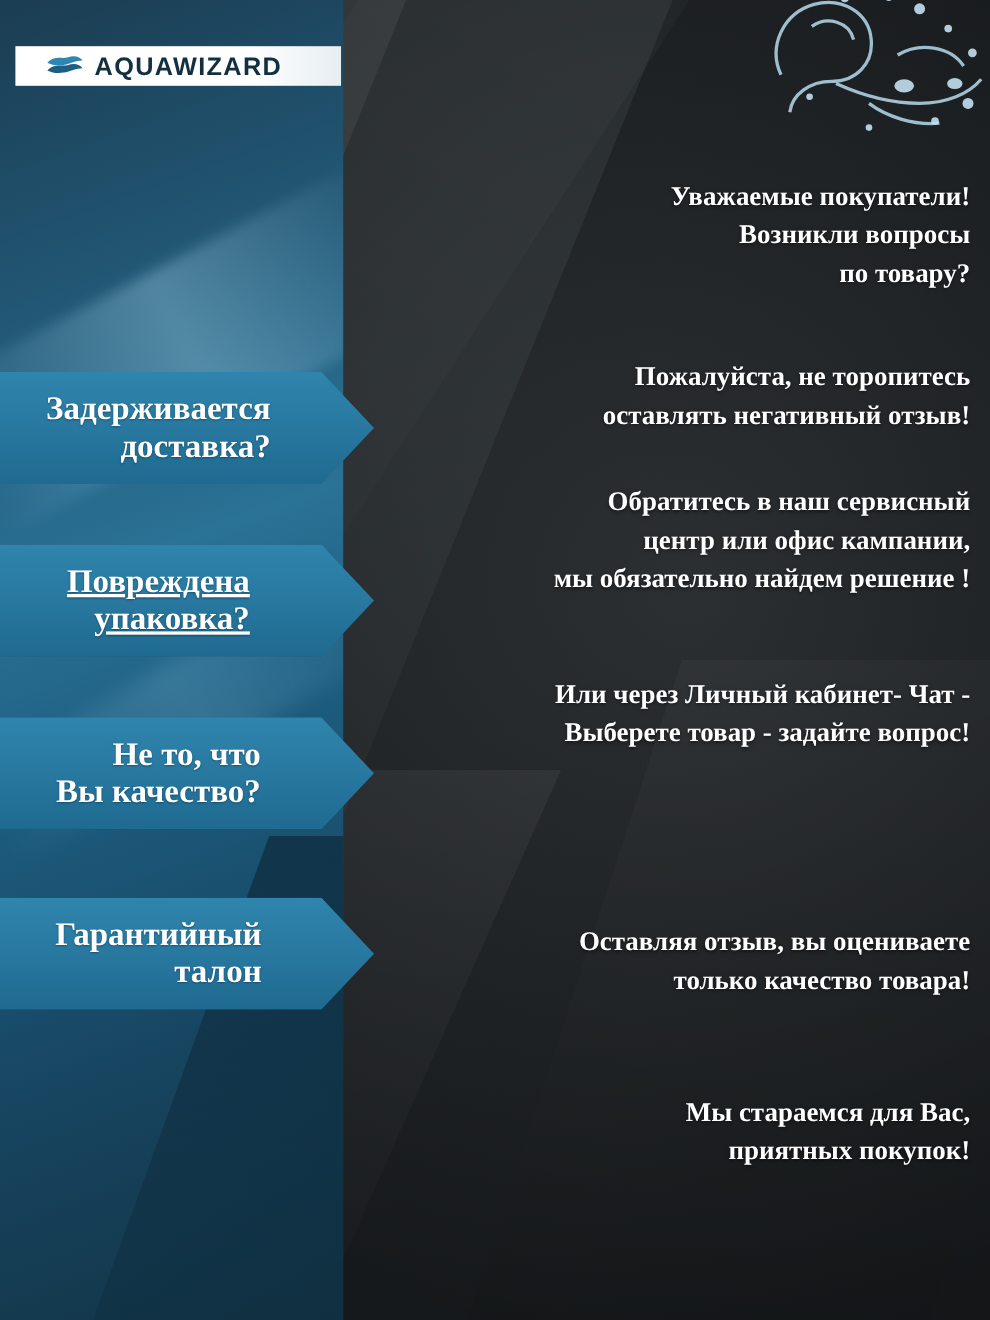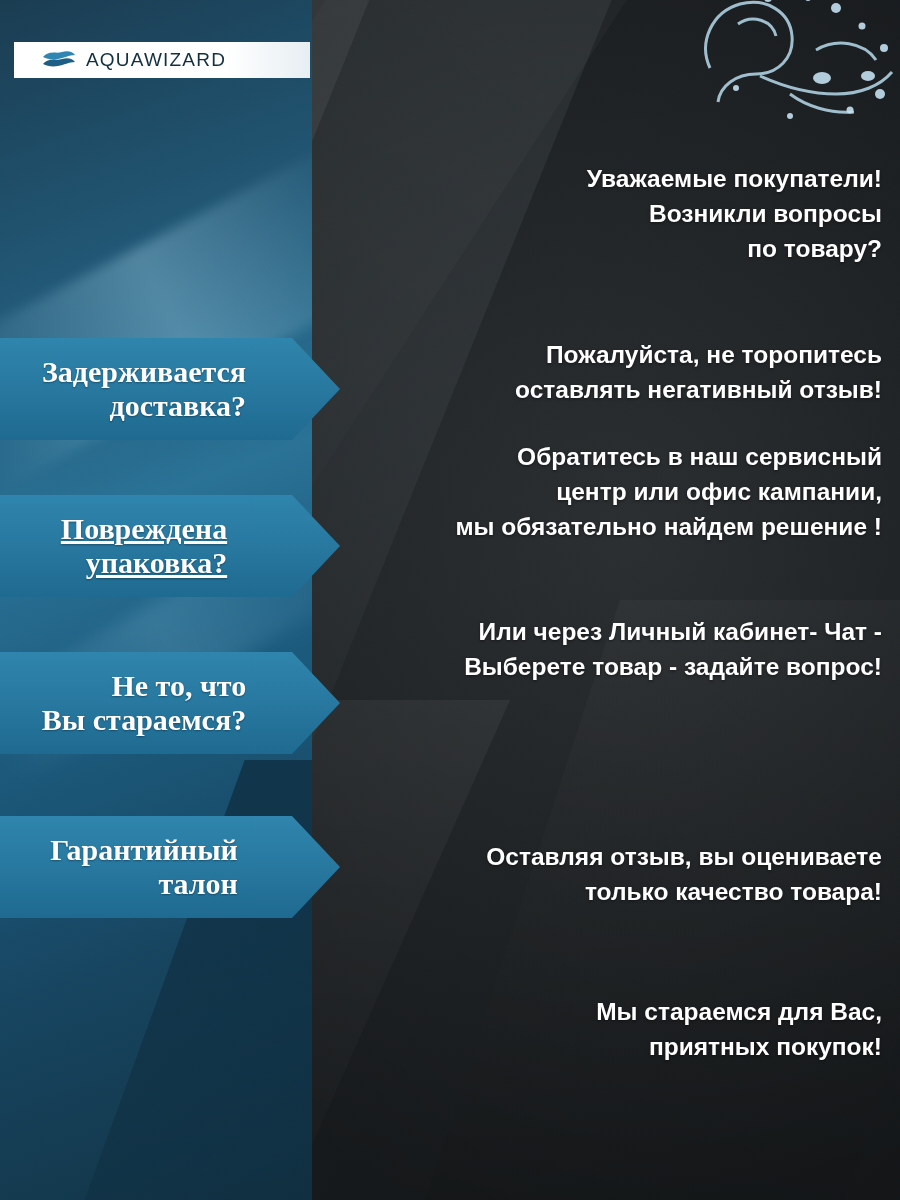--- a/index.html
+++ b/index.html
@@ -108,22 +108,22 @@
     background: linear-gradient(90deg, #ffffff 0%, #ffffff 72%, #e7eef2 100%);
     display: flex;
     align-items: center;
     gap: 10px;
     padding-left: 28px;
     box-sizing: border-box;
   }
   .logo-mark { width: 34px; height: 22px; flex: 0 0 auto; }
   .logo-text {
     font-family: "Liberation Sans", sans-serif;
-    font-weight: normal;
-    font-size: 19px;
+    font-weight: bold;
+    font-size: 23px;
     letter-spacing: 1.2px;
     color: #12303f;
   }
 
   
   .splash {
     position: absolute;
     right: 0; top: -10px;
     width: 260px; height: 170px;
     opacity: .95;
@@ -161,29 +161,29 @@
   .banner-3 { top: 652px; }
   .banner-4 { top: 816px; }
 
   
   .right-text {
     position: absolute;
     right: 18px;
     width: 560px;
     text-align: right;
     color: #ffffff;
-    font-family: Liberation Sans, sans-serif;
+    font-family: Liberation Serif, serif;
     font-weight: bold;
     font-size: 24.5px;
     line-height: 1.42;
     white-space: pre-line;
     text-shadow: 0 1px 3px rgba(0,0,0,0.5);
   }
   .p1 { top: 162px; }
-  .p2 { top: 326px; margin-top: 12px; }
+  .p2 { top: 326px; }
   .p3 { top: 440px; }
   .p4 { top: 615px; }
   .p5 { top: 728px; }
   .p6 { top: 840px; }
   .p7 { top: 995px; }
 </style>
 </head>
 <body>
 
 <div id="page">
@@ -237,21 +237,21 @@
   <div class="banner banner-1">
     <span class="banner-text">Задерживается
 доставка?</span>
   </div>
   <div class="banner banner-2">
     <span class="banner-text">Повреждена
 упаковка?</span>
   </div>
   <div class="banner banner-3">
     <span class="banner-text">Не то, что
-Вы стараемся?</span>
+Вы качество?</span>
   </div>
   <div class="banner banner-4">
     <span class="banner-text">Гарантийный
 талон</span>
   </div>
 
   <div class="right-text p1">Уважаемые покупатели!
 Возникли вопросы
 по товару?</div>
   <div class="right-text p2">Пожалуйста, не торопитесь

